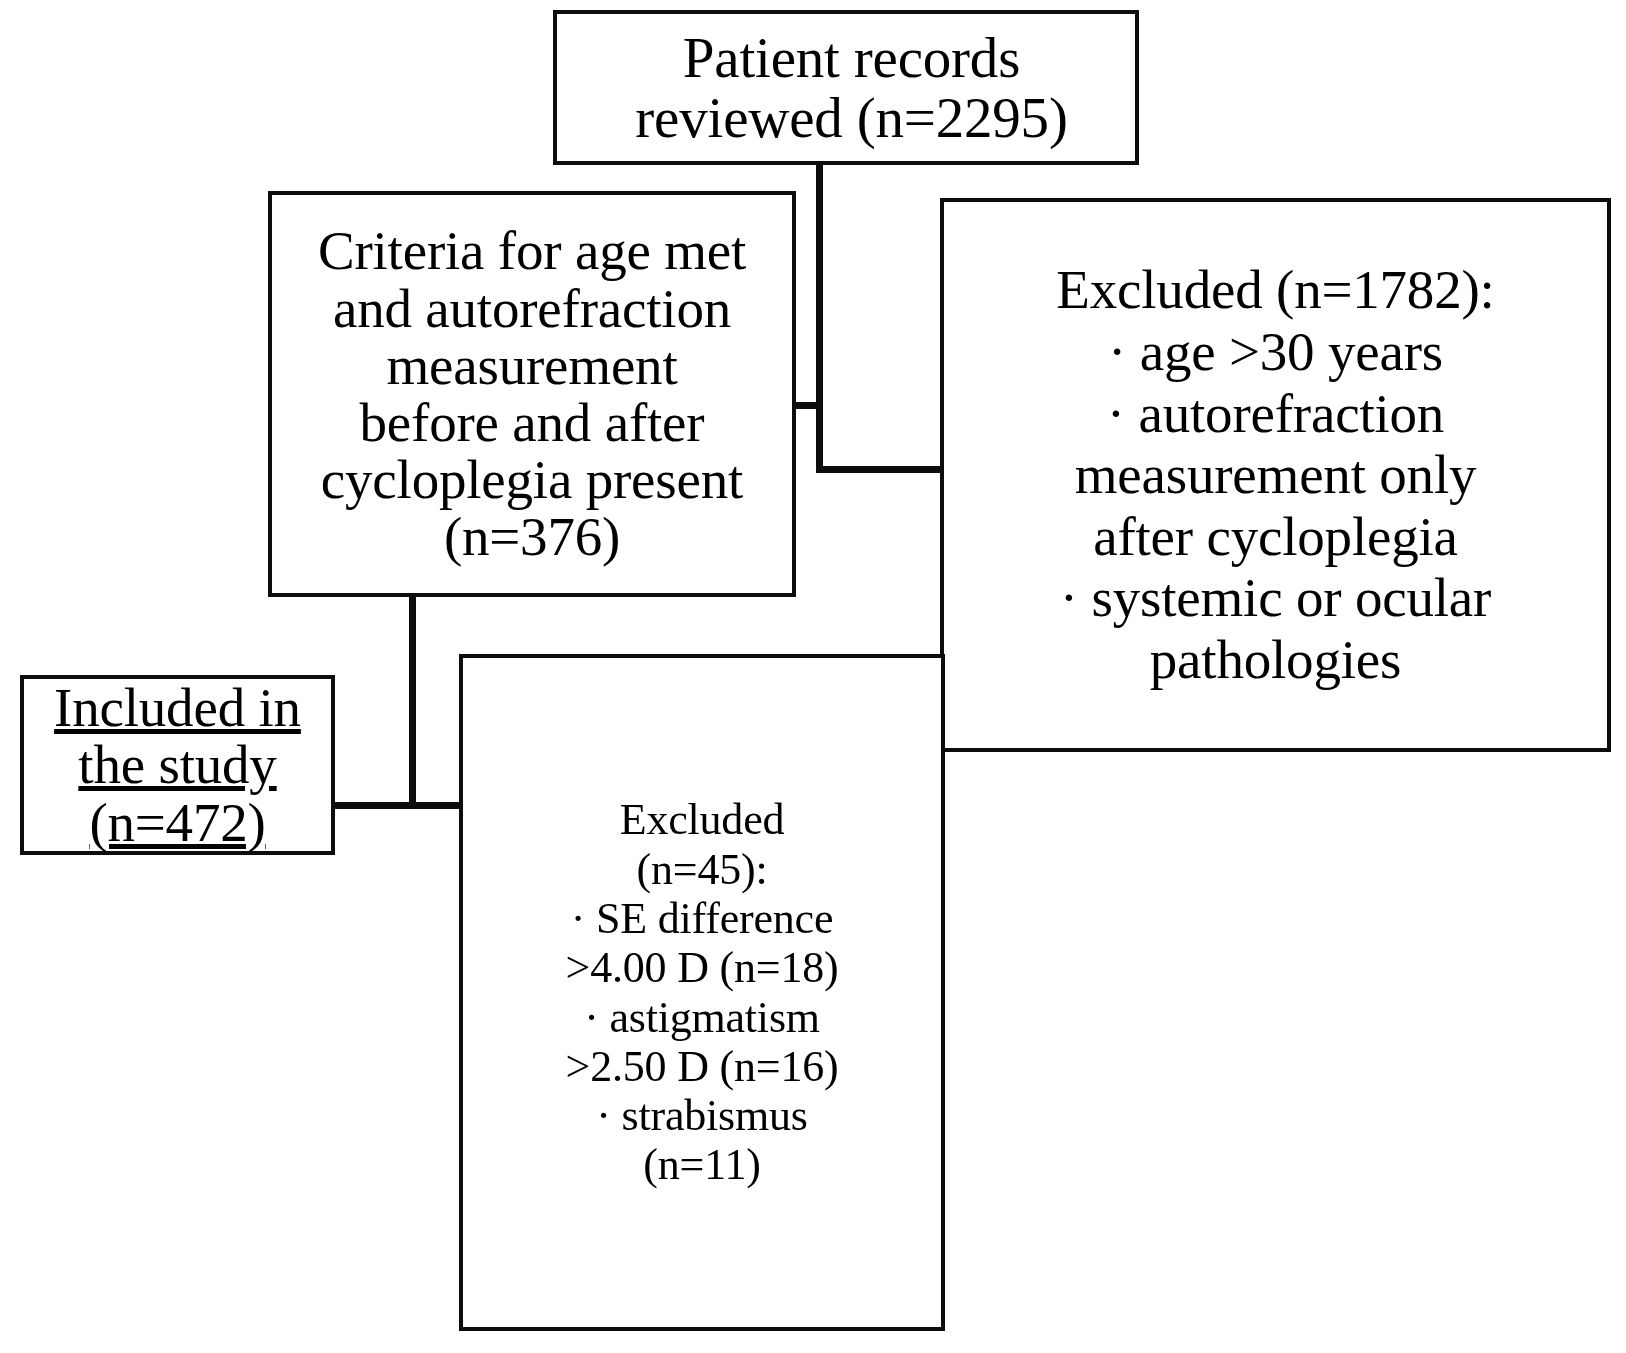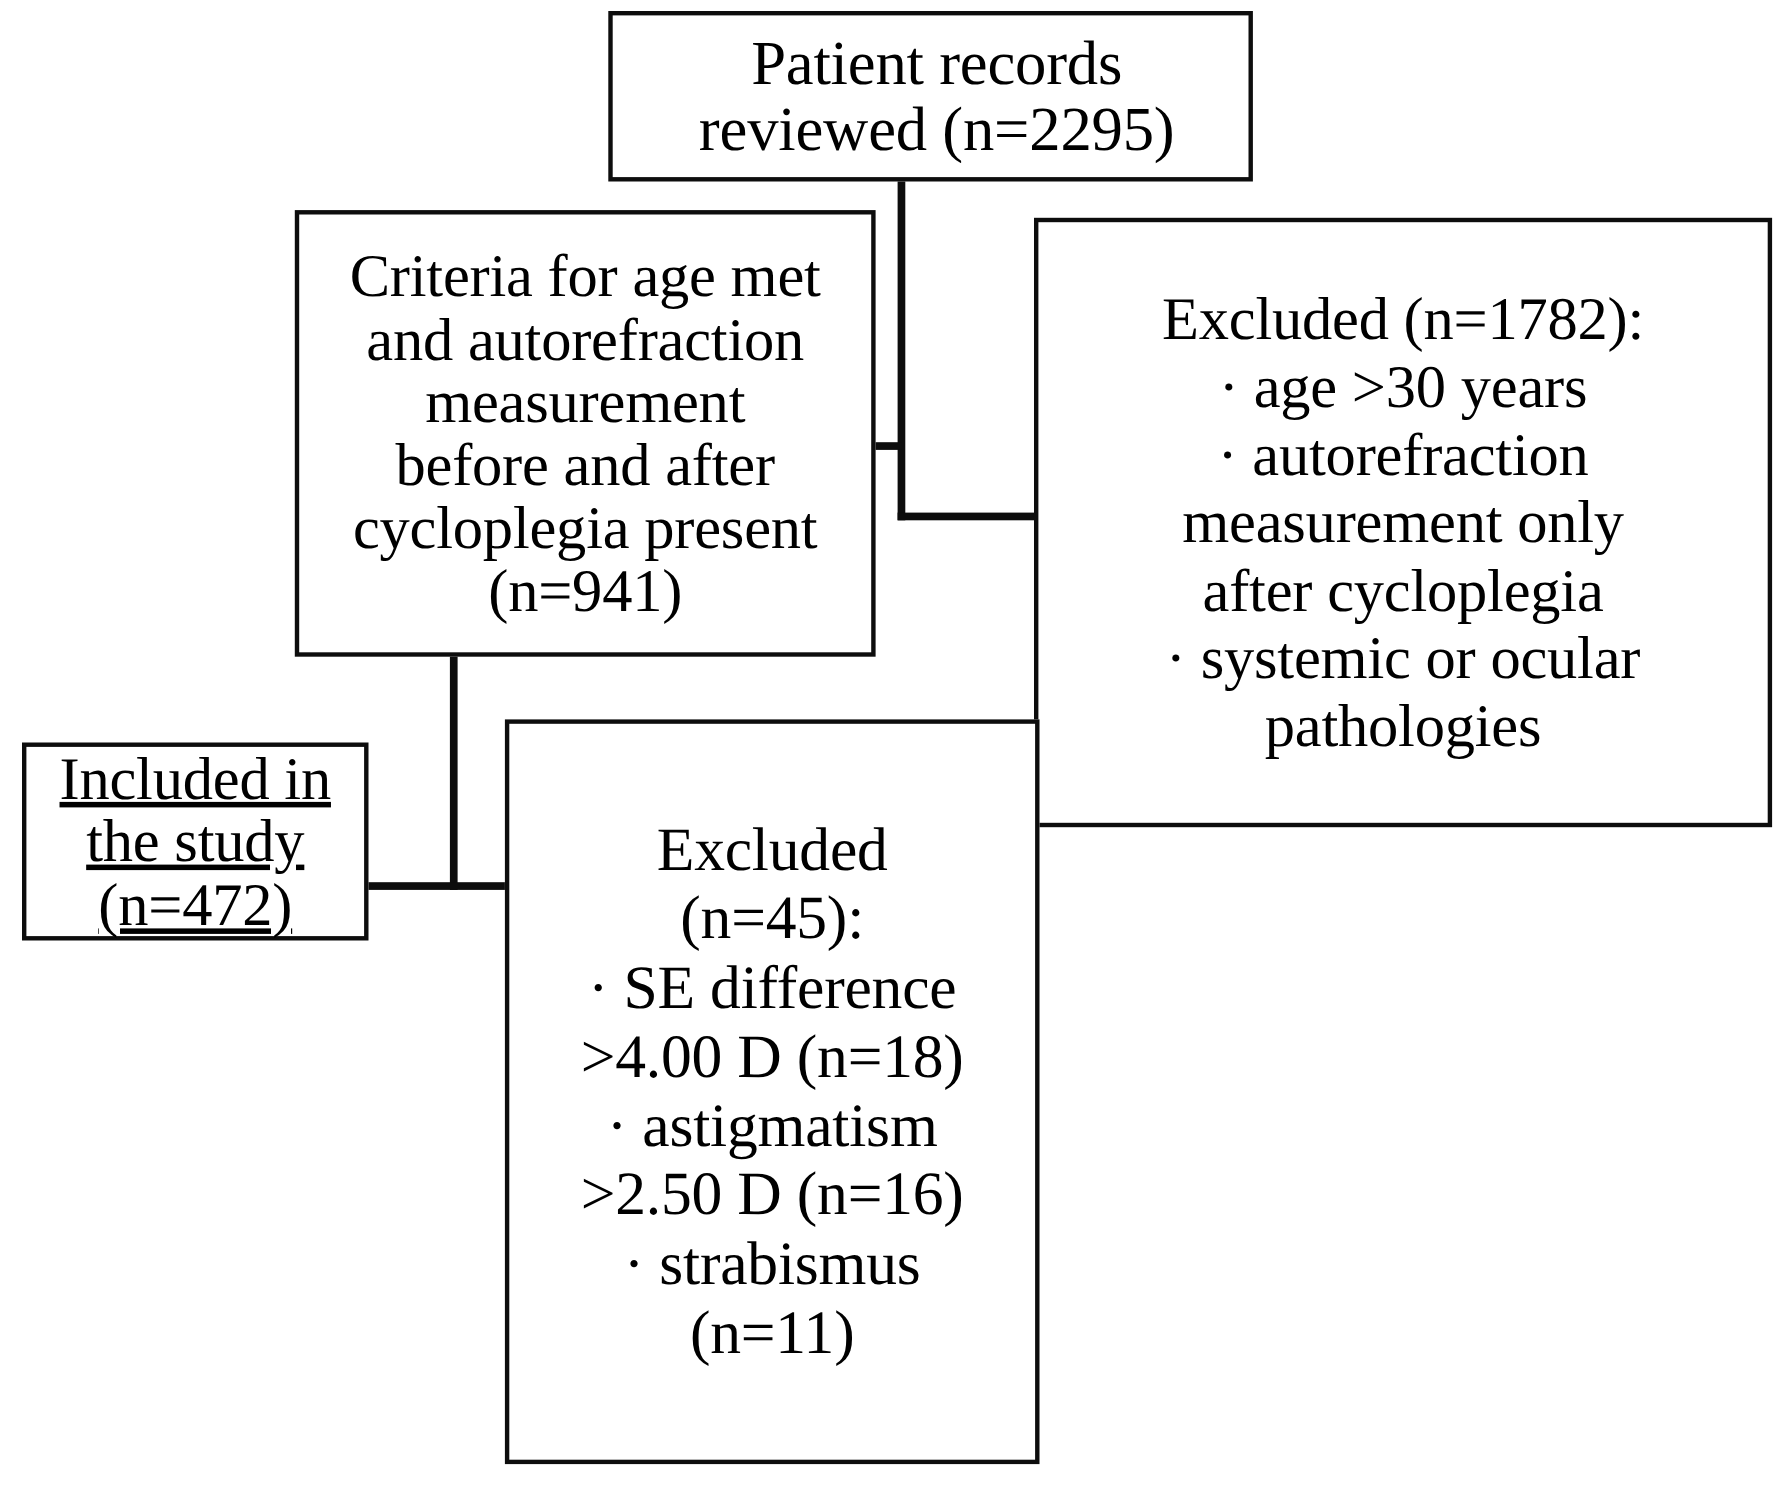--- a/index.html
+++ b/index.html
@@ -72,21 +72,21 @@
     width: 315px;
     height: 180px;
     font-size: 55px;
     text-decoration: underline;
   }
   #node-excluded-45 {
     left: 459px;
     top: 654px;
     width: 486px;
     height: 677px;
-    font-size: 56px;
+    font-size: 44px;
   }
   #node-excluded-45 .node-text { line-height: 1.12; }
 
   
   
   #conn-top-vert {
     left: 816px;
     top: 163px;
     width: 7px;
     height: 310px;
@@ -135,21 +135,21 @@
     <span class="node-text">Patient records
 reviewed (n=2295)</span>
   </div>
 
   <div class="node" id="node-criteria">
     <span class="node-text">Criteria for age met
 and autorefraction
 measurement
 before and after
 cycloplegia present
-(n=941)</span>
+(n=376)</span>
   </div>
 
   <div class="node" id="node-excluded-1782">
     <span class="node-text">Excluded (n=1782):
 · age &gt;30 years
 · autorefraction
 measurement only
 after cycloplegia
 · systemic or ocular
 pathologies</span>

